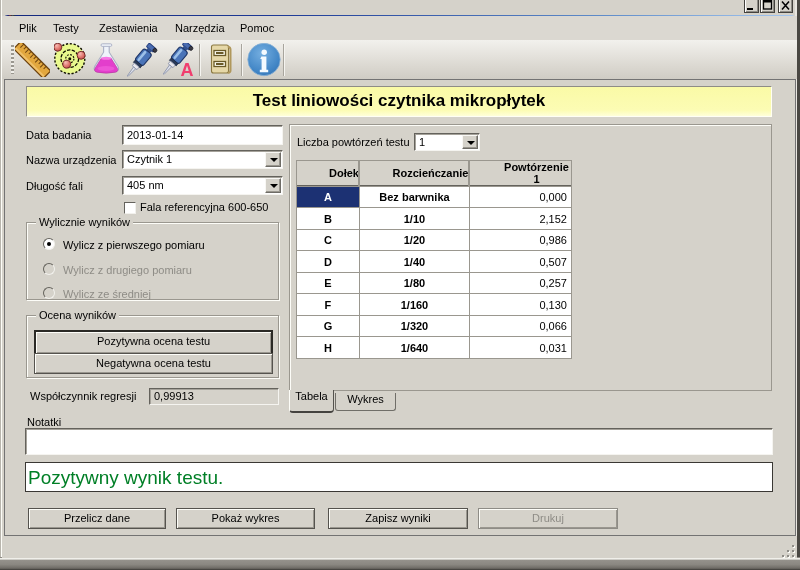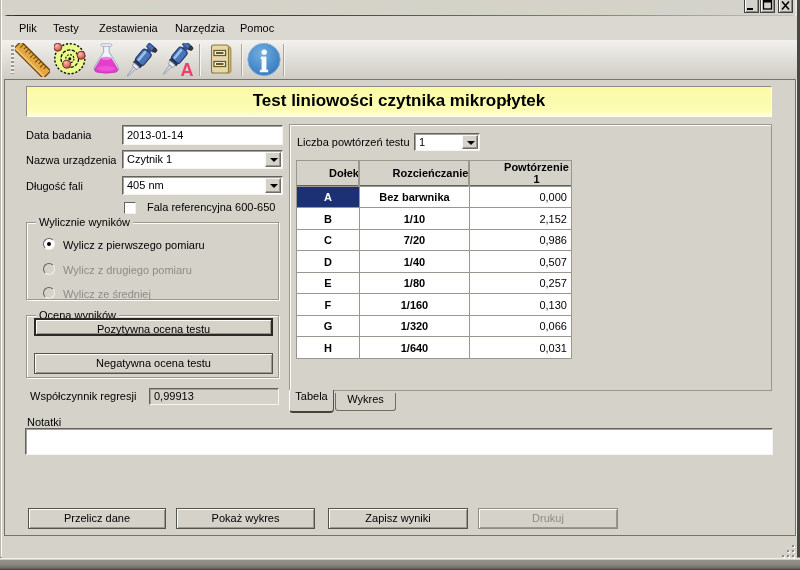--- a/index.html
+++ b/index.html
@@ -247,44 +247,45 @@
   <div class="lbl" style="left:21px;top:49px">Data badania</div>
   <div class="tfield" style="left:117px;top:45px;width:161px;height:20px">2013-01-14</div>
 
   <div class="lbl" style="left:21px;top:74px">Nazwa urządzenia</div>
   <div class="combo" style="left:117px;top:70px;width:161px;height:19px">Czytnik 1<div class="cbtn"></div></div>
 
   <div class="lbl" style="left:21px;top:100px">Długość fali</div>
   <div class="combo" style="left:117px;top:96px;width:161px;height:19px">405 nm<div class="cbtn"></div></div>
 
   <div class="checkbox" style="left:119px;top:122px"></div>
-  <div class="lbl" style="left:142px;top:121px">Fala referencyjna 600-650</div>
+  <div class="lbl" style="left:135px;top:121px">Fala referencyjna 600-650</div>
 
   <div class="groupbox" style="left:21px;top:142px;width:253px;height:78px">
     <div class="glabel">Wylicznie wyników</div>
     <div class="radio sel" style="left:16px;top:15px"></div>
     <div class="lbl" style="left:36px;top:16px">Wylicz z pierwszego pomiaru</div>
     <div class="radio dis" style="left:16px;top:40px"></div>
     <div class="lbl gray" style="left:36px;top:41px">Wylicz z drugiego pomiaru</div>
     <div class="radio dis" style="left:16px;top:64px"></div>
     <div class="lbl gray" style="left:36px;top:65px">Wylicz ze średniej</div>
   </div>
 
   <div class="groupbox" style="left:21px;top:235px;width:253px;height:63px">
     <div class="glabel">Ocena wyników</div>
-    <div class="btn default" style="left:7px;top:2px;width:239px;height:18px;line-height:18px">Pozytywna ocena testu</div>
+    <div class="btn default" style="left:7px;top:14px;width:239px;height:25px;line-height:18px">Pozytywna ocena testu</div>
     <div class="btn" style="left:7px;top:37px;width:239px;height:21px;line-height:19px">Negatywna ocena testu</div>
   </div>
 
   <div class="lbl" style="left:25px;top:310px">Współczynnik regresji</div>
   <div class="tfield" style="left:144px;top:308px;width:130px;height:17px;background:#D5D2CA;padding-top:1px">0,99913</div>
 
   <div class="lbl" style="left:22px;top:336px">Notatki</div>
   <div class="tfield" style="left:20px;top:348px;width:748px;height:27px"></div>
 
+  <div class="abs" id="resultbox">Pozytywny wynik testu.</div>
 
   <div class="btn" style="left:23px;top:428px;width:138px;height:21px;line-height:19px">Przelicz dane</div>
   <div class="btn" style="left:171px;top:428px;width:139px;height:21px;line-height:19px">Pokaż wykres</div>
   <div class="btn" style="left:323px;top:428px;width:140px;height:21px;line-height:19px">Zapisz wyniki</div>
   <div class="btn disabled" style="left:473px;top:428px;width:140px;height:21px;line-height:19px">Drukuj</div>
 
   <div class="abs" id="tabpane"></div>
   <div class="lbl" style="left:292px;top:56px">Liczba powtórzeń testu</div>
   <div class="combo" style="left:409px;top:53px;width:66px;height:18px">1<div class="cbtn"></div></div>
 
@@ -305,21 +306,21 @@
           <td>Bez barwnika</td>
           <td class="val">0,000</td>
         </tr>
     <tr style="height:22px">
           <td>B</td>
           <td>1/10</td>
           <td class="val">2,152</td>
         </tr>
     <tr style="height:21px">
           <td>C</td>
-          <td>7/20</td>
+          <td>1/20</td>
           <td class="val">0,986</td>
         </tr>
     <tr style="height:22px">
           <td>D</td>
           <td>1/40</td>
           <td class="val">0,507</td>
         </tr>
     <tr style="height:21px">
           <td>E</td>
           <td>1/80</td>

